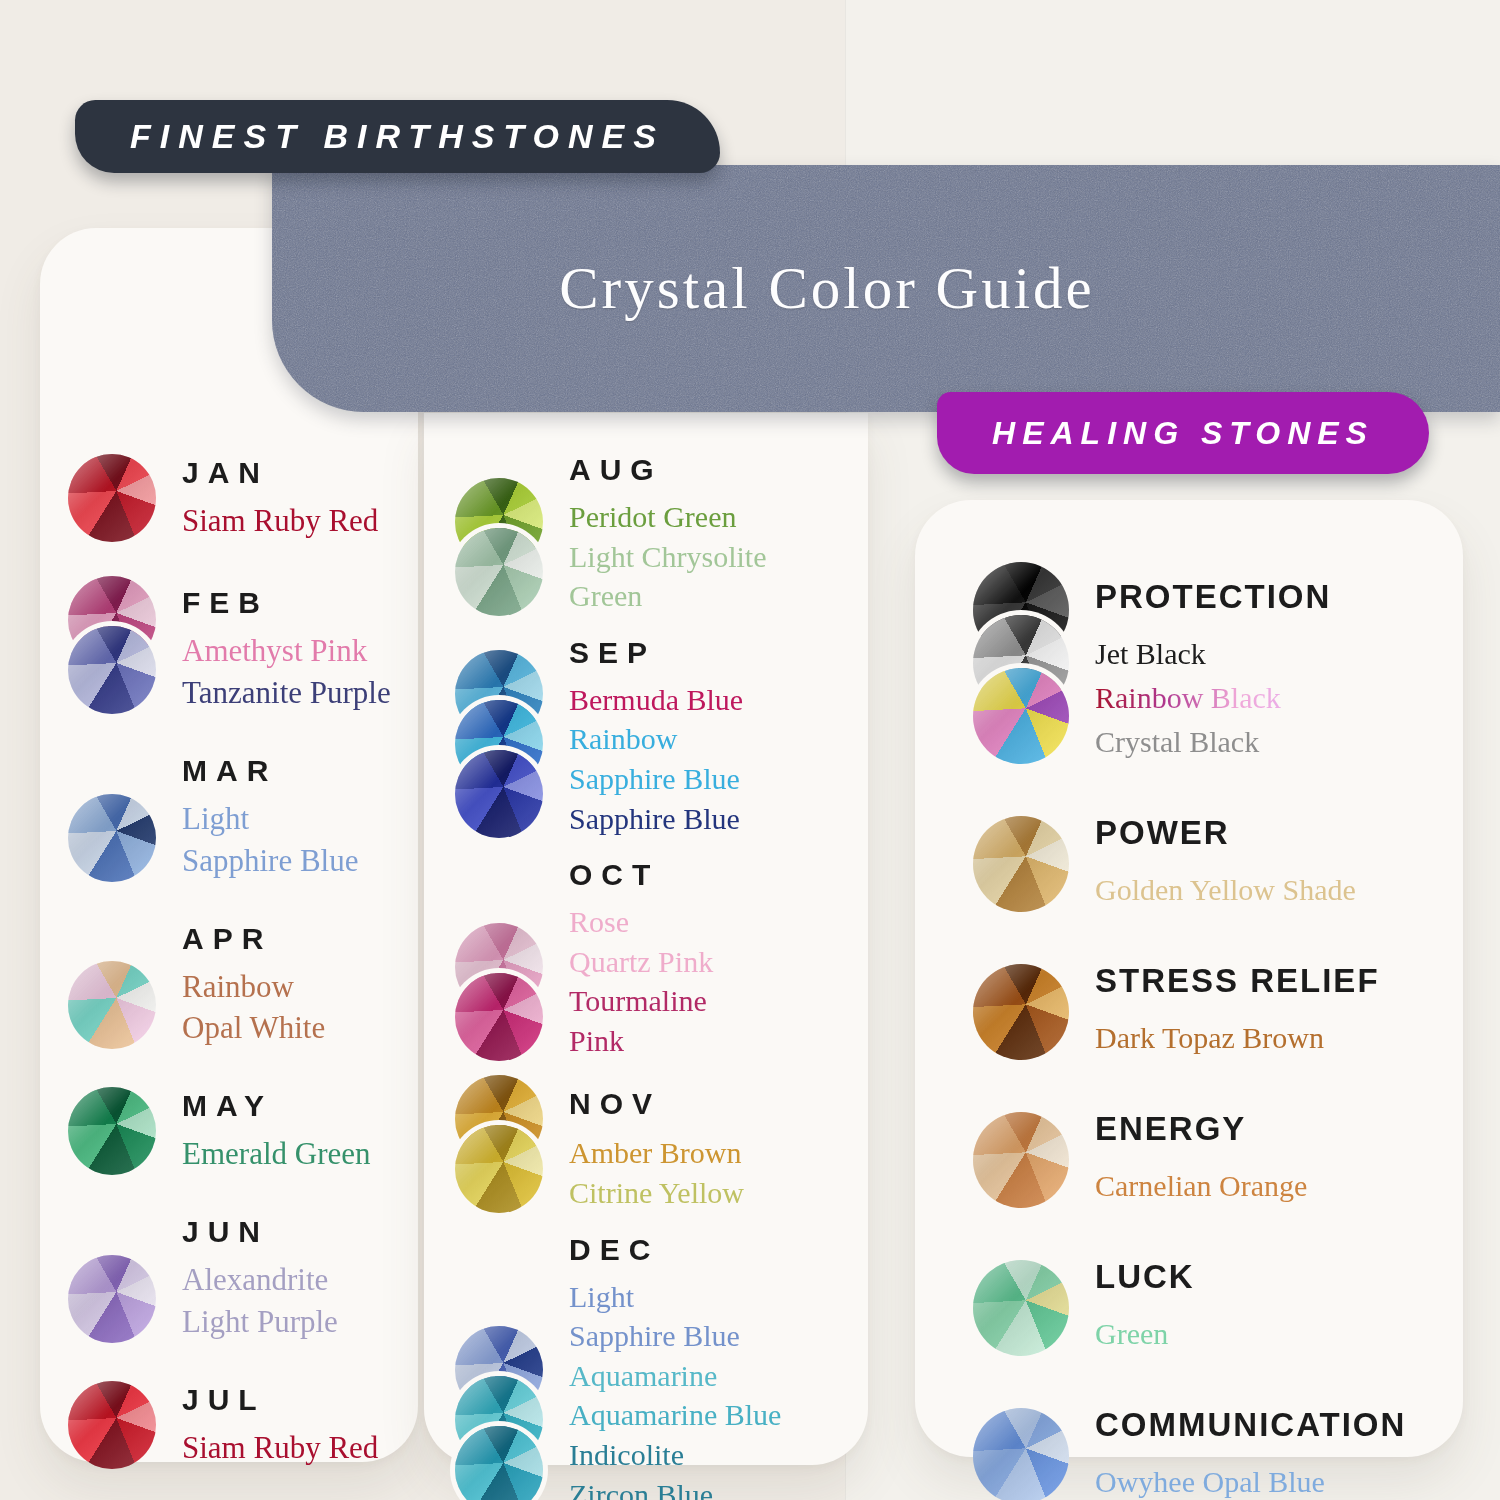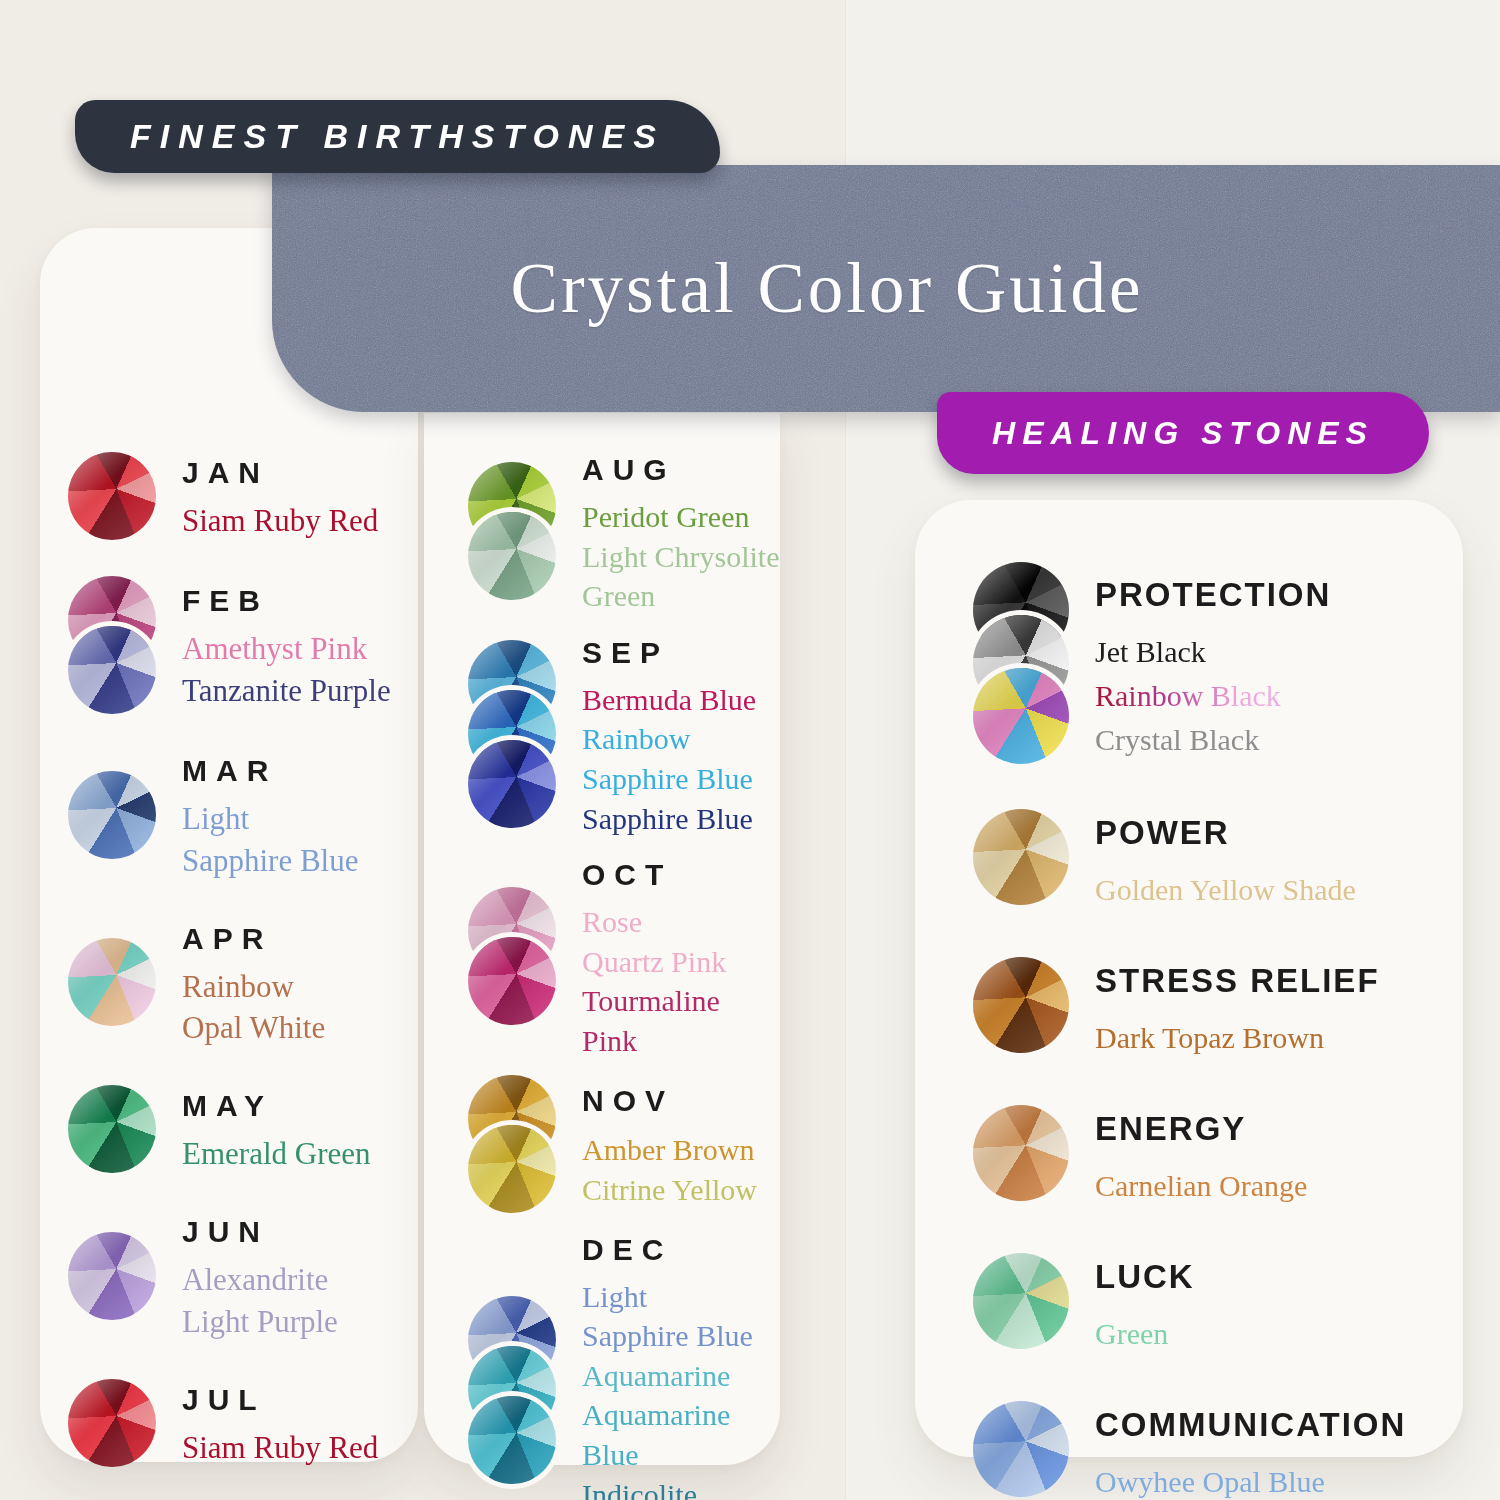--- a/index.html
+++ b/index.html
@@ -6,28 +6,28 @@
   body{background:#e8e4dd;}
   .canvas{position:relative;width:1500px;height:1500px;overflow:hidden;
           background:#f0ece6;font-family:"Liberation Sans",sans-serif;}
   .bg-right{position:absolute;left:845px;top:0;right:0;bottom:0;
             background:#f3f1ec;border-left:1px solid rgba(0,0,0,.045);}
   
   .panel{position:absolute;background:#fbf9f6;border-radius:56px;
          box-shadow:0 26px 48px rgba(90,75,60,.10),0 4px 10px rgba(90,75,60,.05);
          box-sizing:border-box;}
   .panel.left{left:40px;top:228px;width:378px;height:1234px;padding:222px 0 0 28px;}
-  .panel.mid{left:424px;top:413px;width:356px;height:1052px;
-             border-radius:0 0 56px 56px;padding:34px 0 0 44px;}
+  .panel.mid{left:424px;top:413px;width:444px;height:1052px;
+             border-radius:0 0 56px 56px;padding:34px 0 0 31px;}
   .panel.right{left:915px;top:500px;width:548px;height:957px;padding:62px 0 0 58px;}
   .entries{display:flex;flex-direction:column;}
   .left .entries{gap:34px;}
   .mid .entries{gap:14px;}
   .right .entries{gap:38px;}
-  .entry{display:flex;align-items:center;}
+  .entry{display:flex;align-items:flex-end;}
   .gemcol{flex:none;width:88px;}
   .right .gemcol{width:96px;}
   .gem{width:88px;height:88px;border-radius:50%;position:relative;background:#ccc;}
   .gem + .gem{margin-top:-38px;box-shadow:0 0 0 5px #fbf9f6;}
   .right .gem{width:96px;height:96px;}
   .right .gem + .gem{margin-top:-43px;}
   .gem::after{content:"";position:absolute;inset:0;border-radius:50%;
     background:linear-gradient(135deg,rgba(255,255,255,.50),rgba(255,255,255,0) 42%),
                linear-gradient(318deg,rgba(255,255,255,.18),rgba(0,0,0,.14) 62%);}
   .txt{margin-left:26px;margin-top:2px;width:235px;}
@@ -40,21 +40,21 @@
          white-space:pre-line;}
   .mid .stone{font-size:30px;line-height:1.32;}
   .right .stone{font-size:30px;line-height:1.47;}
   .grad-text{-webkit-background-clip:text;background-clip:text;color:transparent;}
   
   .blueband{position:absolute;left:272px;top:165px;width:1228px;height:247px;
             border-bottom-left-radius:92px;z-index:2;
             box-shadow:0 8px 18px rgba(40,45,60,.22);
             display:flex;align-items:center;justify-content:center;overflow:hidden;}
   .noise{position:absolute;inset:0;width:100%;height:100%;opacity:.45;z-index:1;}
-  .title{font-family:"Liberation Serif",serif;font-weight:400;font-size:71px;
+  .title{font-family:"Liberation Serif",serif;font-weight:400;font-size:59px;
          letter-spacing:3px;color:#fdfdfe;margin:16px;padding-right:118px;
          position:relative;z-index:2;text-shadow:0 1px 2px rgba(0,0,0,.18);}
   
   .banner{position:absolute;color:#fff;font-style:italic;font-weight:700;z-index:3;
           display:flex;align-items:center;justify-content:center;
           box-shadow:0 9px 16px rgba(20,25,35,.30);}
   .banner.bleft{left:75px;top:100px;width:645px;height:73px;font-size:34px;
                 letter-spacing:9px;border-radius:30px 78px 30px 58px;}
   .banner.bright{left:937px;top:392px;width:492px;height:82px;font-size:32px;
                  letter-spacing:7px;border-radius:22px 66px 66px 60px;}

